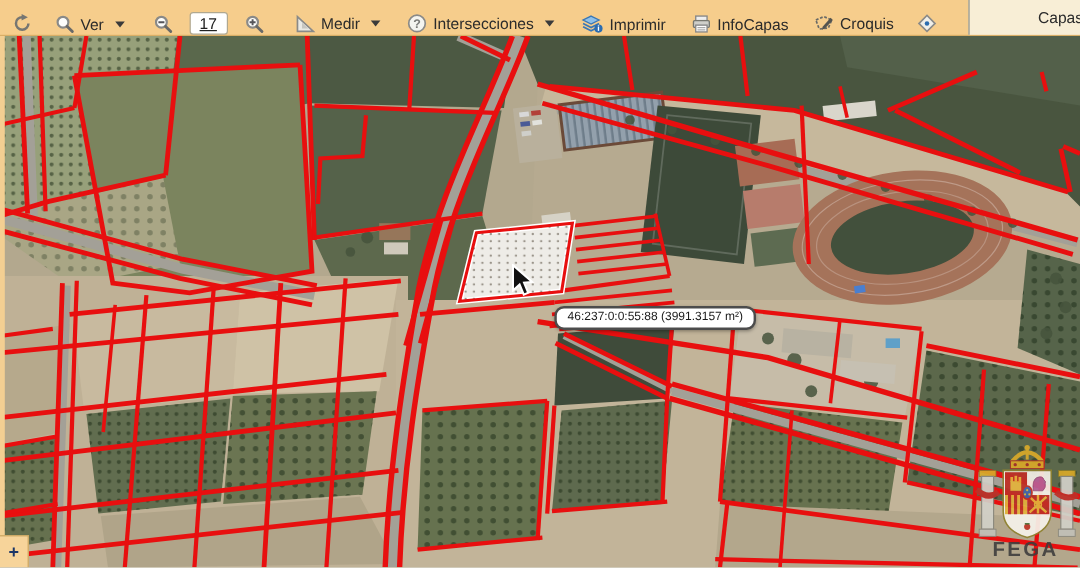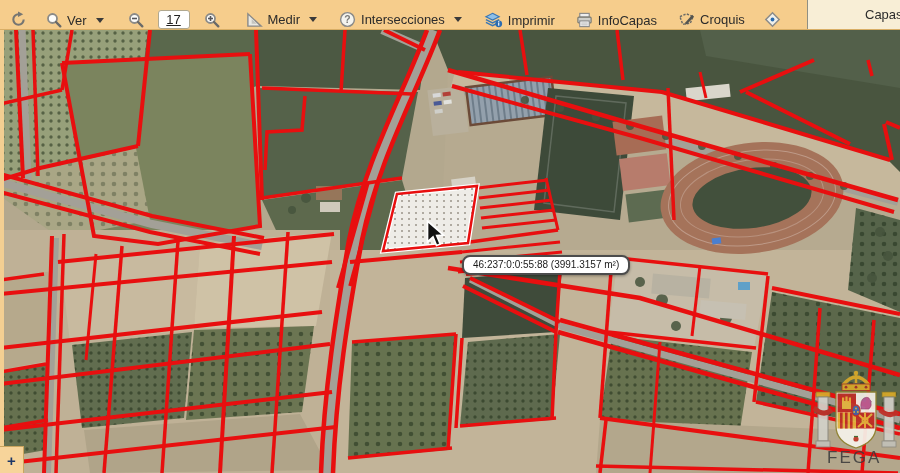--- a/index.html
+++ b/index.html
@@ -31,21 +31,21 @@
   .rl{stroke:var(--cadastral-red);fill:none}
   .left-strip{position:absolute;left:0;top:0;bottom:0;width:4px;background:#f3cf92}
   .expand-btn{position:absolute;left:0;bottom:0;width:24px;height:27px;background:#f7d49a;
               border:1px solid #caa55f;border-left:none;border-bottom:none;
               color:#1c3667;font:bold 15px "Liberation Sans",sans-serif;padding:0;cursor:default}
   .tooltip{position:absolute;left:462px;top:225px;background:#fff;border:2px solid #4c4c4c;
            border-radius:8px;padding:2px 9px 3px;font-size:10px;color:#1a1a1a;
            box-shadow:0 1px 3px rgba(0,0,0,.35);white-space:nowrap}
   .cursor{position:absolute;left:426px;top:190px}
   .fega-logo{position:absolute;left:812px;top:340px;opacity:.93}
-  .fega-label{position:absolute;left:827px;top:418px;font-weight:normal;font-size:17px;
+  .fega-label{position:absolute;left:827px;top:418px;font-weight:bold;font-size:17px;
               color:#3c3c3c;letter-spacing:2px;opacity:.88}
 </style>
 </head>
 <body>
 
 <div class="app">
 
   <div class="tb">
 
     <button class="tbi" style="margin-left:8px">

